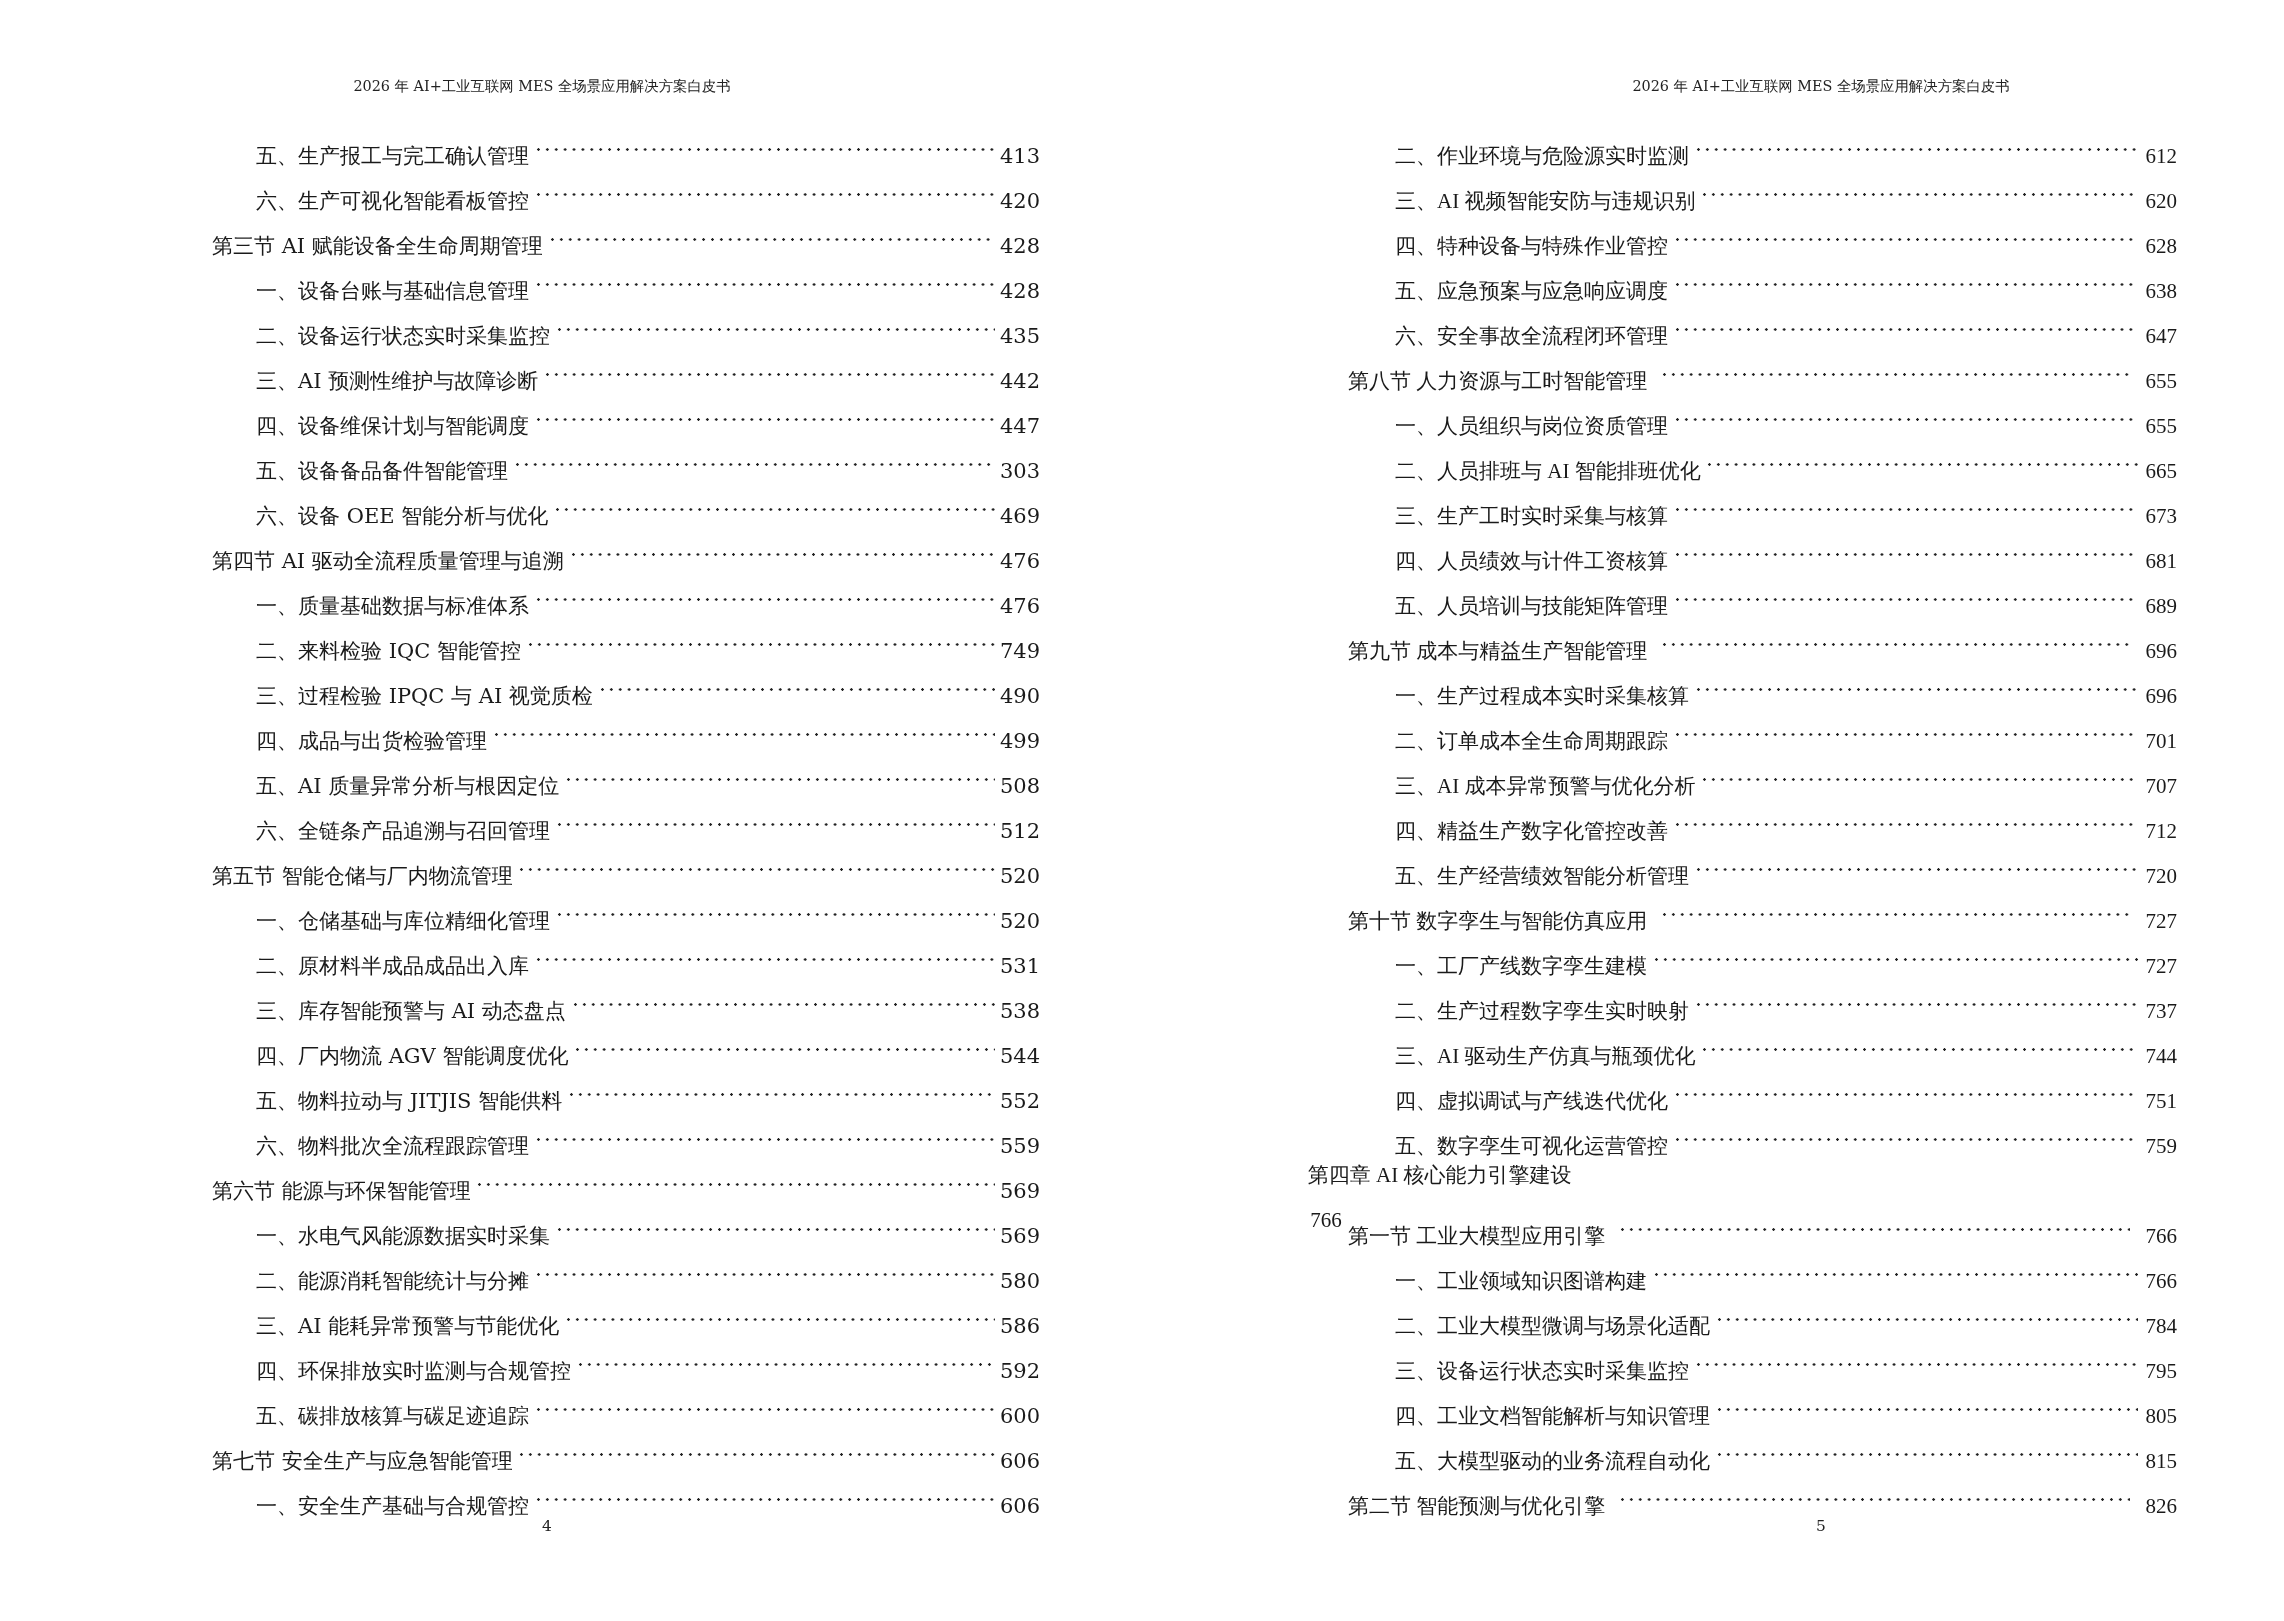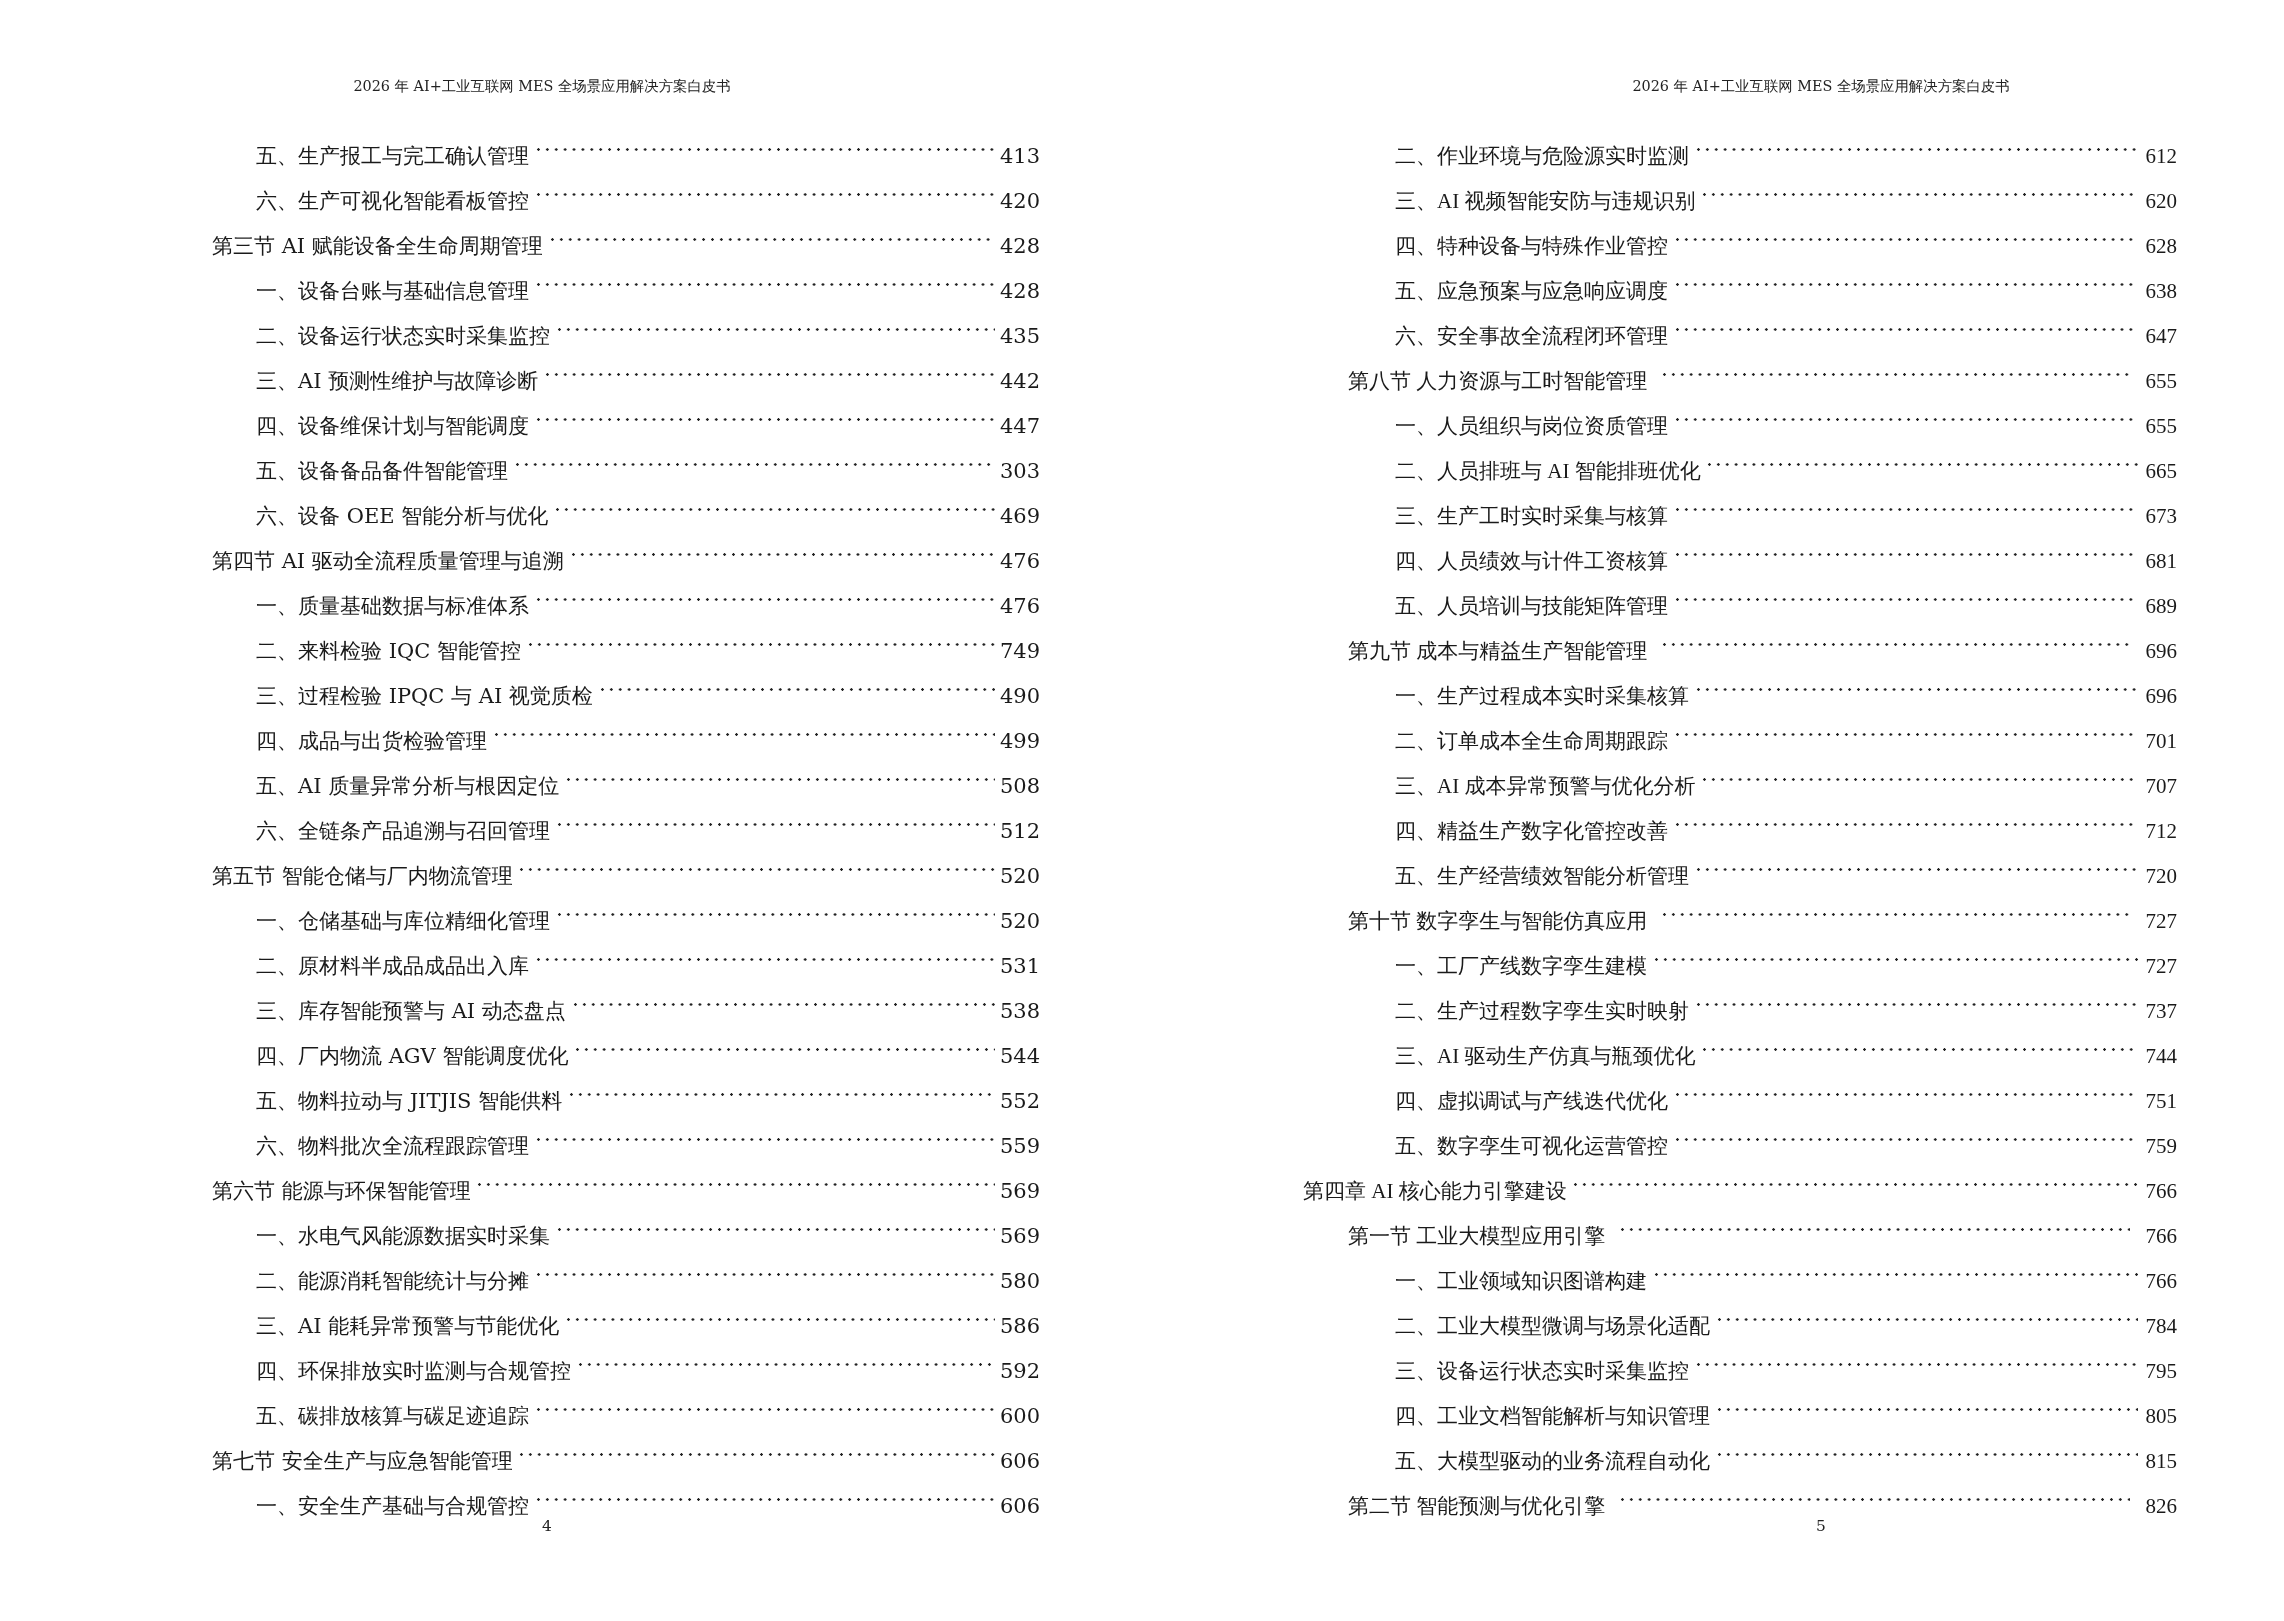--- a/index.html
+++ b/index.html
@@ -21,21 +21,21 @@
   .page-right .header { left: 108px; }
   .toc {
     position: absolute; top: 118px;
   }
   .page-left .toc  { left: 212px; width: 828px; }
   .page-right .toc { left: 161px; width: 874px; font-family: Liberation Serif, serif; }
   .entry {
     display: flex; align-items: baseline; height: 45px;
     font-size: 21px; line-height: 45px; white-space: nowrap;
   }
-  .entry.lvl-chapter { padding-left: 0; }
+  .entry.lvl-chapter { padding-left: 0; flex-direction: column; }
   .entry.lvl-section { padding-left: 0; }
   .entry.lvl-item { padding-left: 44px; }
   .page-right .entry.lvl-section { padding-left: 45px; gap: 8px; }
   .page-right .entry.lvl-item { padding-left: 92px; }
   .entry .label { flex: 0 0 auto; }
   .entry .leader {
     flex: 1 1 auto; overflow: hidden; margin: 0 4.8px; position: relative;
     height: 45px;
   }
   .entry .leader::before {

